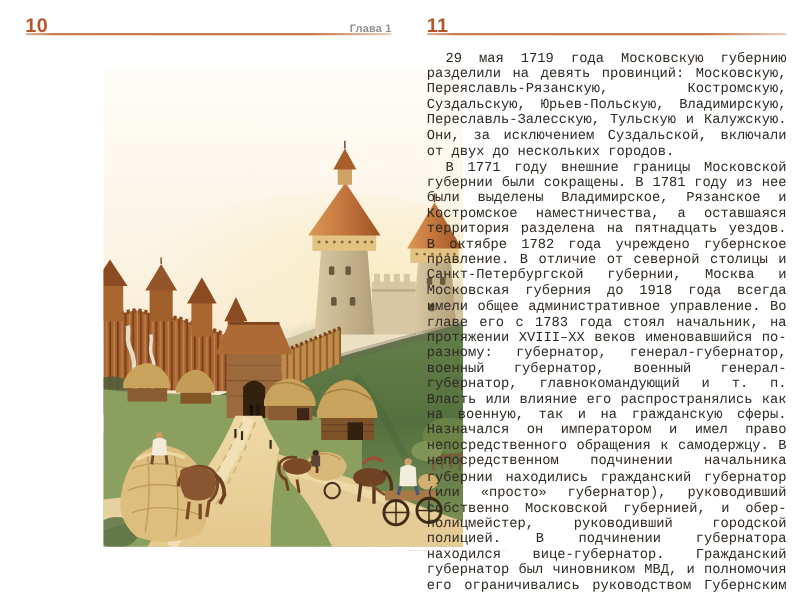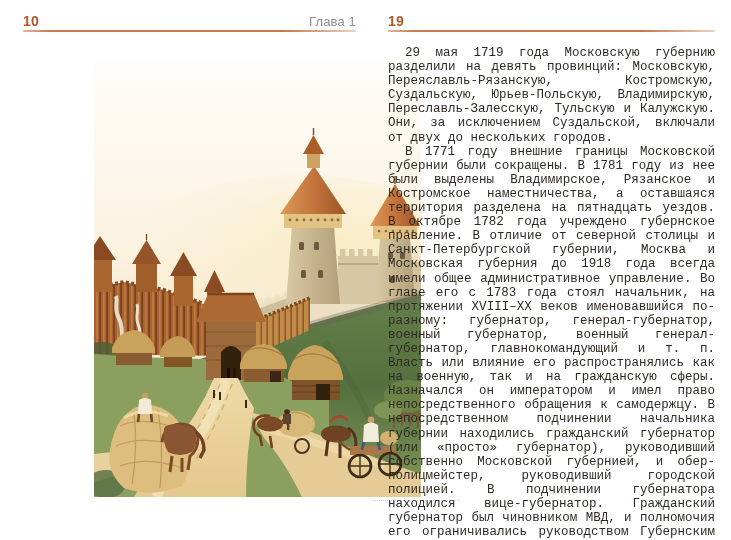--- a/index.html
+++ b/index.html
@@ -6,22 +6,22 @@
   body{
     width:731px;height:540px;background:#ffffff;overflow:hidden;
     font-family:"Liberation Sans",sans-serif;
   }
   .spread{position:relative;width:731px;height:540px;background:#ffffff;}
 
   
   .running-header{position:absolute;top:13px;height:14px;display:flex;justify-content:space-between;align-items:baseline;}
   .running-header.left{left:23px;width:333px;}
   .running-header.right{left:388px;width:327px;}
-  .page-number{font-size:14px;font-weight:bold;color:#b5552a;letter-spacing:.3px;}
-  .running-title{font-size:13px;color:#8f8f8f;letter-spacing:.15px;}
+  .page-number{font-size:18px;font-weight:bold;color:#b5552a;letter-spacing:.3px;}
+  .running-title{font-size:10px;color:#8f8f8f;letter-spacing:.15px;font-weight:bold;}
   .header-rule{position:absolute;top:30px;height:2px;border-radius:1px;
     background:linear-gradient(90deg,rgba(196,121,74,.55),#c67c4e 8%,#c6794a 78%,rgba(198,124,78,.35));}
   .header-rule.left{left:23px;width:333px;}
   .header-rule.right{left:388px;width:327px;}
 
   
   figure{position:absolute;left:30px;top:44px;width:327px;height:437px;margin:16px;padding-left:48px;}
   figure svg{display:block;width:327px;height:437px;}
   figcaption{position:absolute;left:58px;top:489px;font-size:9.5px;color:#969696;letter-spacing:.1px;}
 
@@ -318,21 +318,21 @@
           <line x1="120" y1="330" x2="120" y2="338"></line>
             <line x1="126" y1="332" x2="126" y2="340"></line>
           <line x1="152" y1="340" x2="152" y2="348"></line>
         </g>
       </g>
     </svg>
     <figcaption>Серпуховская крепость, 1920</figcaption>
   </figure>
 
   <div class="running-header right">
-    <span class="page-number">19</span>
+    <span class="page-number">11</span>
   </div>
   <div class="header-rule right"></div>
 
   <div class="body-text">
     <p>29 мая 1719 года Московскую губернию разделили на девять провинций: Московскую, Переяславль-Рязанскую, Костромскую, Суздальскую, Юрьев-Польскую, Владимирскую, Переславль-Залесскую, Тульскую и Калужскую. Они, за исключением Суздальской, включали от двух до нескольких городов.</p>
     <p>В 1771 году внешние границы Московской губернии были сокращены. В 1781 году из нее были выделены Владимирское, Рязанское и Костромское наместничества, а оставшаяся территория разделена на пятнадцать уездов. В октябре 1782 года учреждено губернское правление. В отличие от северной столицы и Санкт-Петербургской губернии, Москва и Московская губерния до 1918 года всегда имели общее административное управление. Во главе его с 1783 года стоял начальник, на протяжении XVIII–XX веков именовавшийся по-разному: губернатор, генерал-губернатор, военный губернатор, военный генерал-губернатор, главнокомандующий и т. п. Власть или влияние его распространялись как на военную, так и на гражданскую сферы. Назначался он императором и имел право непосредственного обращения к самодержцу. В непосредственном подчинении начальника губернии находились гражданский губернатор (или «просто» губернатор), руководивший собственно Московской губернией, и обер-полицмейстер, руководивший городской полицией. В подчинении губернатора находился вице-губернатор. Гражданский губернатор был чиновником МВД, и полномочия его ограничивались руководством Губернским правлением. Военными делами занимался военный губернатор.</p>
   </div>
 
   <div class="scan-artifact"></div>
 </div>

